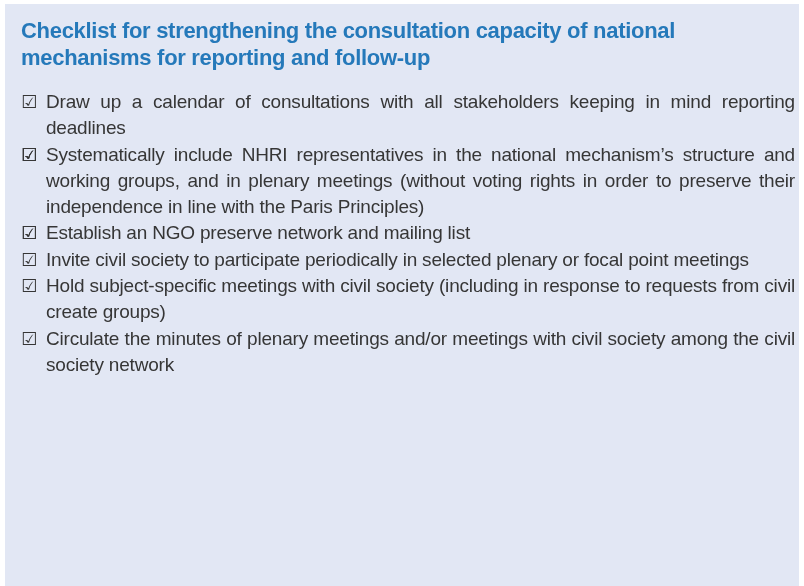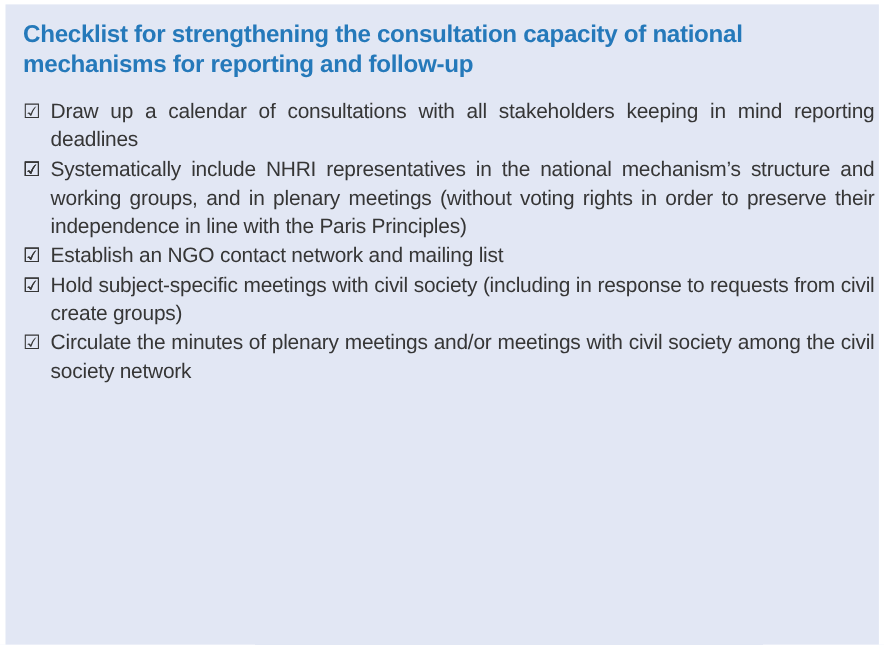--- a/index.html
+++ b/index.html
@@ -71,24 +71,25 @@
     </div>
     <div class="check-item">
       <span class="cb">☑</span>
       <span>Systematically include NHRI representatives in the national mechanism’s structure and working groups, and in plenary meetings (without voting rights in order to preserve their independence in line with the Paris Principles)</span>
     </div>
     <div class="check-item">
       <span class="cb">☑</span>
     </div>
     <div class="check-item">
       <span class="cb">☑</span>
-      <span>Establish an NGO contact network and mailing list</span>
+      <span>Establish an NGO preserve network and mailing list</span>
     </div>
     <div class="check-item">
       <span class="cb">☑</span>
+      <span>Invite civil society to participate periodically in selected plenary or focal point meetings</span>
     </div>
     <div class="check-item">
       <span class="cb">☑</span>
       <span>Hold subject-specific meetings with civil society (including in response to requests from civil create groups)</span>
     </div>
     <div class="check-item">
       <span class="cb">☑</span>
       <span>Circulate the minutes of plenary meetings and/or meetings with civil society among the civil society network</span>
     </div>
   </div>

